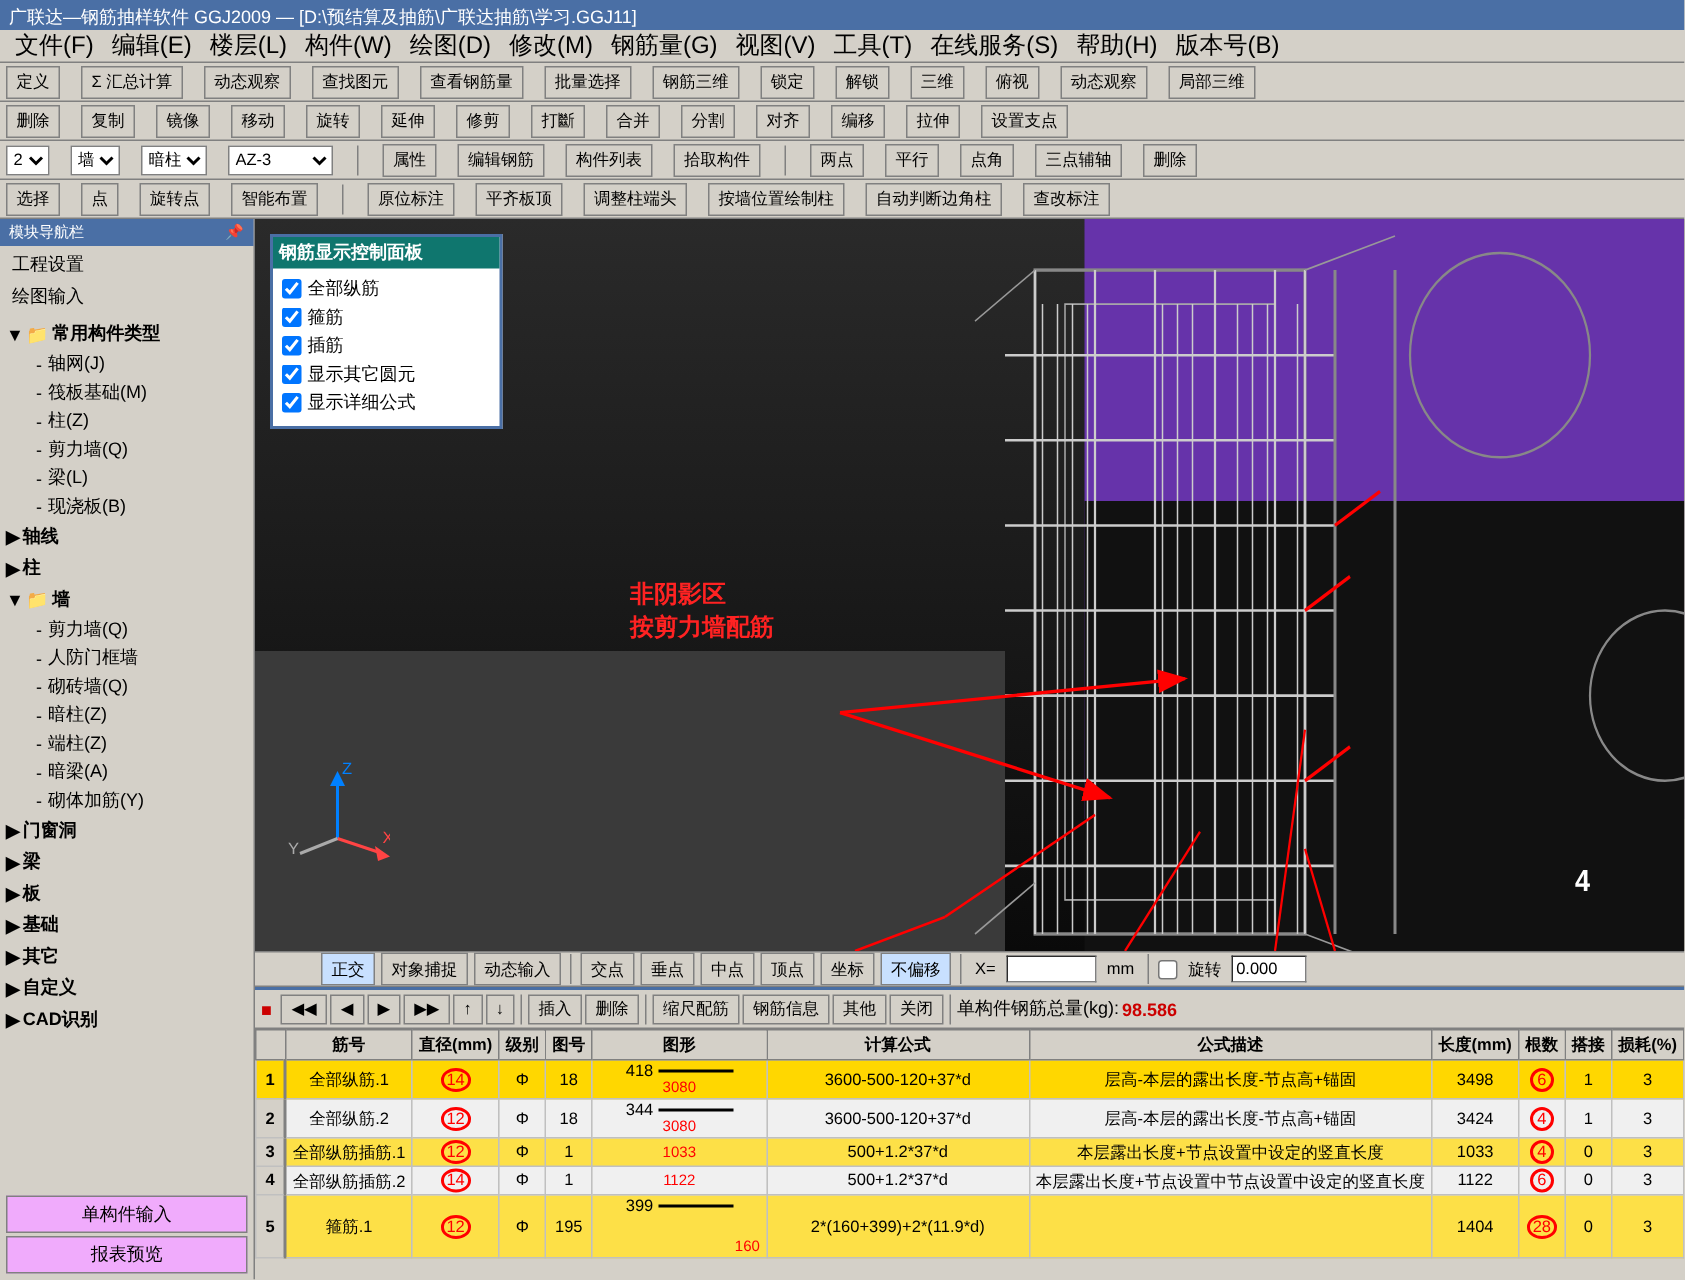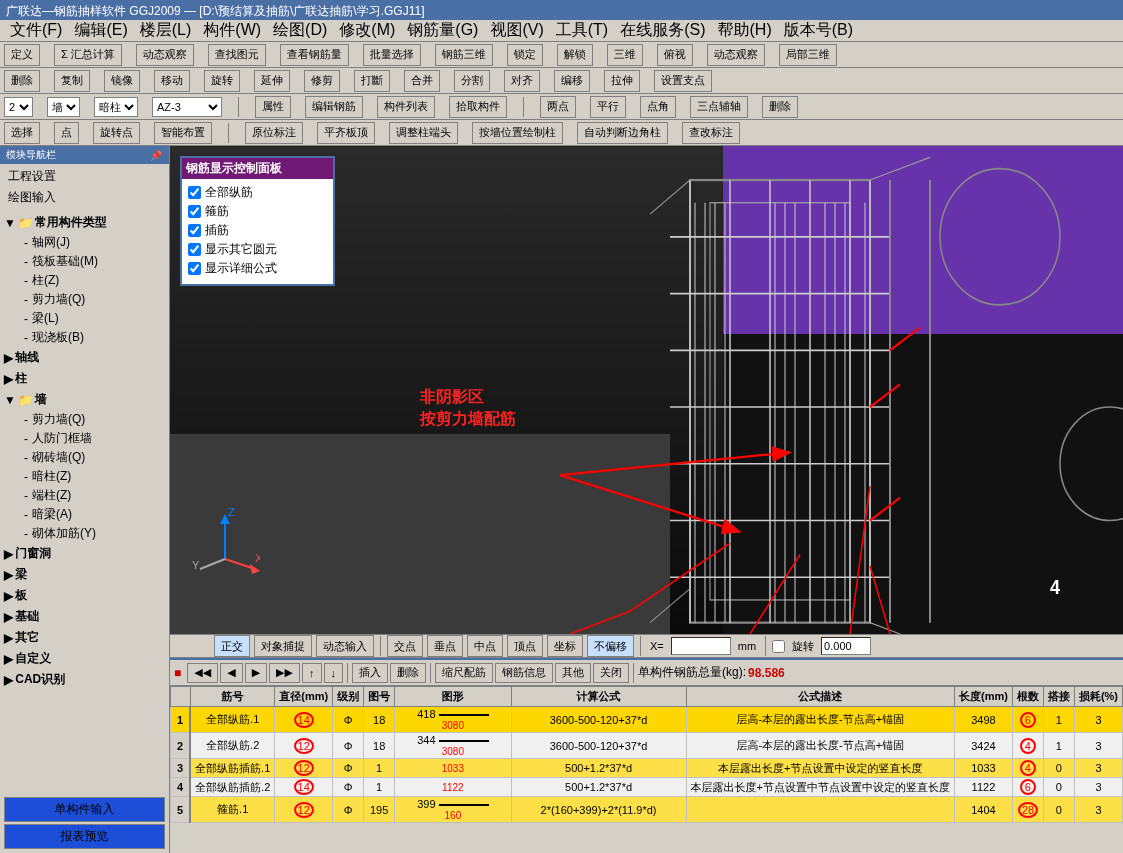--- a/index.html
+++ b/index.html
@@ -29,31 +29,31 @@
     .nav-section { padding: 2px 4px; }
     .nav-item { padding: 2px 4px; cursor: pointer; font-size: 12px; display: flex; align-items: center; gap: 4px; }
     .nav-group { font-size: 12px; }
     .nav-group-header { display: flex; align-items: center; gap: 2px; padding: 2px 0; cursor: pointer; font-weight: bold; }
     .nav-sub { padding-left: 16px; }
     .nav-sub-item { padding: 1px 4px; cursor: pointer; font-size: 12px; display: flex; align-items: center; gap: 4px; }
 
     .icon-folder { color: #f0b832; font-size: 12px; }
 
     #bottom-buttons { margin-top: auto; padding: 4px; display: flex; flex-direction: column; gap: 2px; }
-    .bottom-btn { background: #1d4ed8; border: 1px solid #808080; padding: 3px 6px; cursor: pointer; text-align: center; font-size: 12px; }
+    .bottom-btn { background: #f0abfc; border: 1px solid #808080; padding: 3px 6px; cursor: pointer; text-align: center; font-size: 12px; }
 
     
     #center-area { flex: 1; display: flex; flex-direction: column; overflow: hidden; }
 
     
     #viewport { flex: 1; background: #1a1a1a; position: relative; overflow: hidden; min-height: 300px; }
 
     
     #rebar-panel { position: absolute; left: 10px; top: 10px; background: white; border: 2px solid #4a6fa5; padding: 6px; width: 155px; z-index: 10; }
-    #rebar-panel-title { background: #701a75; color: white; padding: 2px 4px; margin: -6px -6px 4px -6px; font-size: 12px; font-weight: bold; }
+    #rebar-panel-title { background: #0f766e; color: white; padding: 2px 4px; margin: -6px -6px 4px -6px; font-size: 12px; font-weight: bold; }
     .rebar-check { display: flex; align-items: center; gap: 4px; padding: 1px 0; font-size: 12px; }
     .rebar-check input { margin: 0; }
 
     
     .viewport-bg { position: absolute; inset: 0; background: linear-gradient(180deg, #2a2a2a 0%, #1a1a1a 50%, #0a0a0a 100%); }
 
     
     .purple-area { position: absolute; right: 0; top: 0; width: 400px; height: 400px; background: #6633aa; }
     .dark-area { position: absolute; right: 0; bottom: 0; width: 400px; height: 300px; background: #111111; }
     .gray-area { position: absolute; left: 0; bottom: 0; width: 500px; height: 200px; background: #3a3a3a; }
@@ -571,21 +571,21 @@
                 <td><span class="cell-circle">6</span></td>
                 <td>0</td>
                 <td>3</td>
               </tr>
               <tr>
                 <td class="row-num" style="background: rgb(200, 212, 232); font-weight: bold; border-right: 2px solid rgb(128, 128, 128);">5</td>
                 <td>箍筋.1</td>
                 <td><span class="cell-circle">12</span></td>
                 <td>Φ</td>
                 <td>195</td>
-                <td><span style="margin-right:3px;">399</span><span class="fig-line" style="width:50px;"></span><span class="fig-text cell-red" style="display: block; text-align: center;">160</span></td>
+                <td><span style="margin-right:3px;">399</span><span class="fig-line" style="width:50px;"></span><span class="fig-text cell-red" style="display: block; text-align: right; margin-top: 16px;">160</span></td>
                 <td>2*(160+399)+2*(11.9*d)</td>
                 <td></td>
                 <td>1404</td>
                 <td><span class="cell-circle">28</span></td>
                 <td>0</td>
                 <td>3</td>
               </tr>
             </tbody>
         </table>
       </div>

